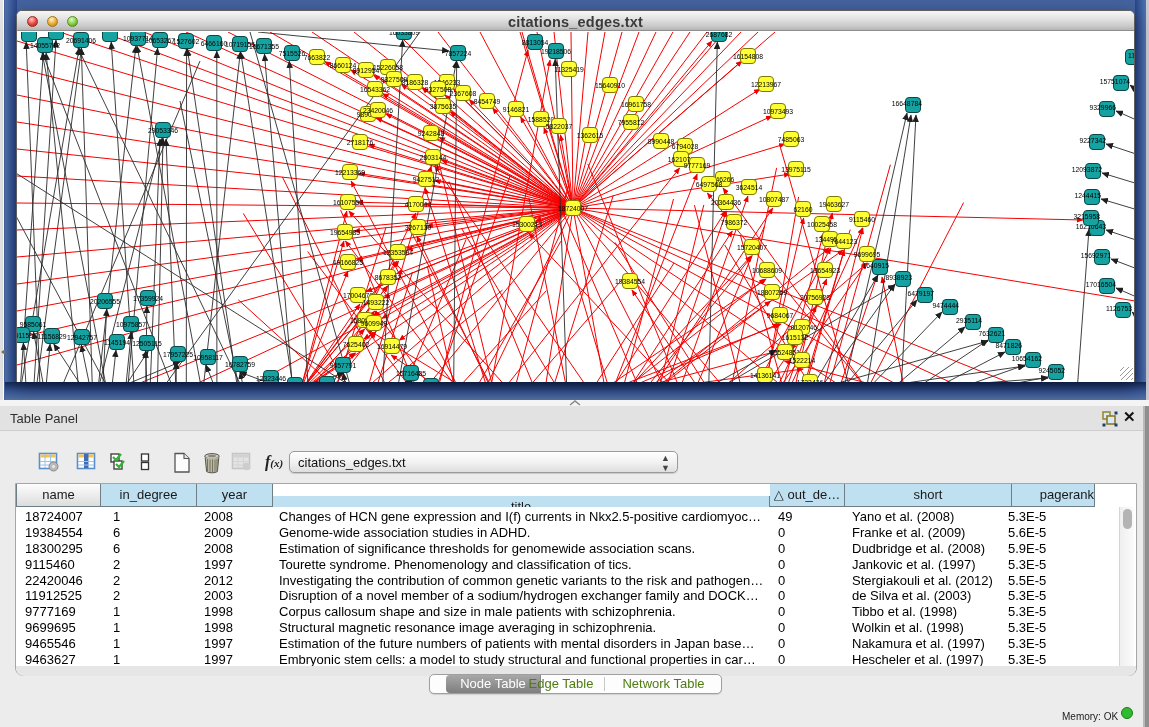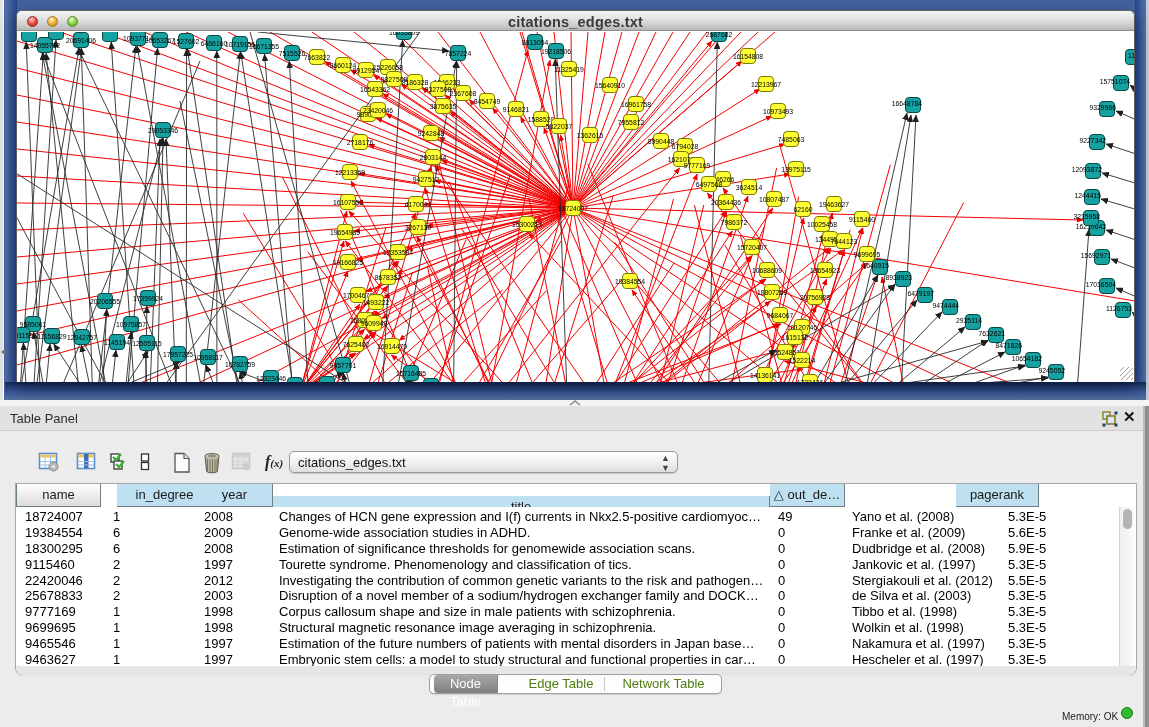--- a/index.html
+++ b/index.html
@@ -737,25 +737,26 @@
           </svg></span>
       <span class="ic" style="left:233px;top:6px;"><span style="font-family:'Liberation Serif',serif;font-style:italic;font-weight:bold;font-size:16px;color:#222;">f<span style="font-size:11px;">(x)</span></span></span>
     </div>
     <div id="combo">
         <span class="t">citations_edges.txt</span>
         <span class="st">▲<br>▼</span>
       </div>
     <div id="tablebox">
       <div id="thead">
         <div class="h first" style="left:0px;width:85px;">name</div>
-        <div class="h" style="left:101px;width:96px;">in_degree</div>
+        <div class="h" style="left:85px;width:96px;">in_degree</div>
         <div class="h" style="left:181px;width:76px;">year</div>
         <div class="h" style="left:257px;width:497px;margin-top:12px;">title</div>
         <div class="h" style="left:754px;width:75px;">△ out_de…</div>
-        <div class="h" style="left:940px;width:83px;">pagerank</div>
+        <div class="h" style="left:829px;width:167px;">short</div>
+        <div class="h" style="left:996px;width:83px;text-align:right;">pagerank</div>
       </div>
       <div id="tbody">
           <div class="tr">
             <span class="c0">18724007</span>
             <span class="c1">1</span>
             <span class="c2">2008</span>
             <span class="c3">Changes of HCN gene expression and I(f) currents in Nkx2.5‑positive cardiomyoc…</span>
             <span class="c4">49</span>
             <span class="c5">Yano et al. (2008)</span>
             <span class="c6">5.3E-5</span>
@@ -790,21 +791,21 @@
           <div class="tr">
             <span class="c0">22420046</span>
             <span class="c1">2</span>
             <span class="c2">2012</span>
             <span class="c3">Investigating the contribution of common genetic variants to the risk and pathogen…</span>
             <span class="c4">0</span>
             <span class="c5">Stergiakouli et al. (2012)</span>
             <span class="c6">5.5E-5</span>
           </div>
           <div class="tr">
-            <span class="c0">25678833</span>
+            <span class="c0">11912525</span>
             <span class="c1">2</span>
             <span class="c2">2003</span>
             <span class="c3">Disruption of a novel member of a sodium/hydrogen exchanger family and DOCK…</span>
             <span class="c4">0</span>
             <span class="c5">de Silva et al. (2003)</span>
             <span class="c6">5.3E-5</span>
           </div>
           <div class="tr">
             <span class="c0">9777169</span>
             <span class="c1">1</span>
@@ -841,21 +842,21 @@
             <span class="c5">Hescheler et al. (1997)</span>
             <span class="c6">5.3E-5</span>
           </div>
         </div>
       <div id="vscroll">
           <div class="th"></div>
         </div>
       <div id="tbfoot"></div>
     </div>
     <div id="tabs">
-      <div class="seg sel" style="left:4px;width:64px;">Node Table</div>
+      <div class="seg sel" style="left:16px;width:95px;">Node Table</div>
       <div class="seg" style="left:88px;width:86px;">Edge Table</div>
       <div class="sep" style="left:174px;"></div>
       <div class="seg" style="left:175px;width:117px;">Network Table</div>
     </div>
     <div id="status">
         <span class="t">Memory: OK</span>
         <span class="dot"></span>
       </div>
   </div>
 </div>

